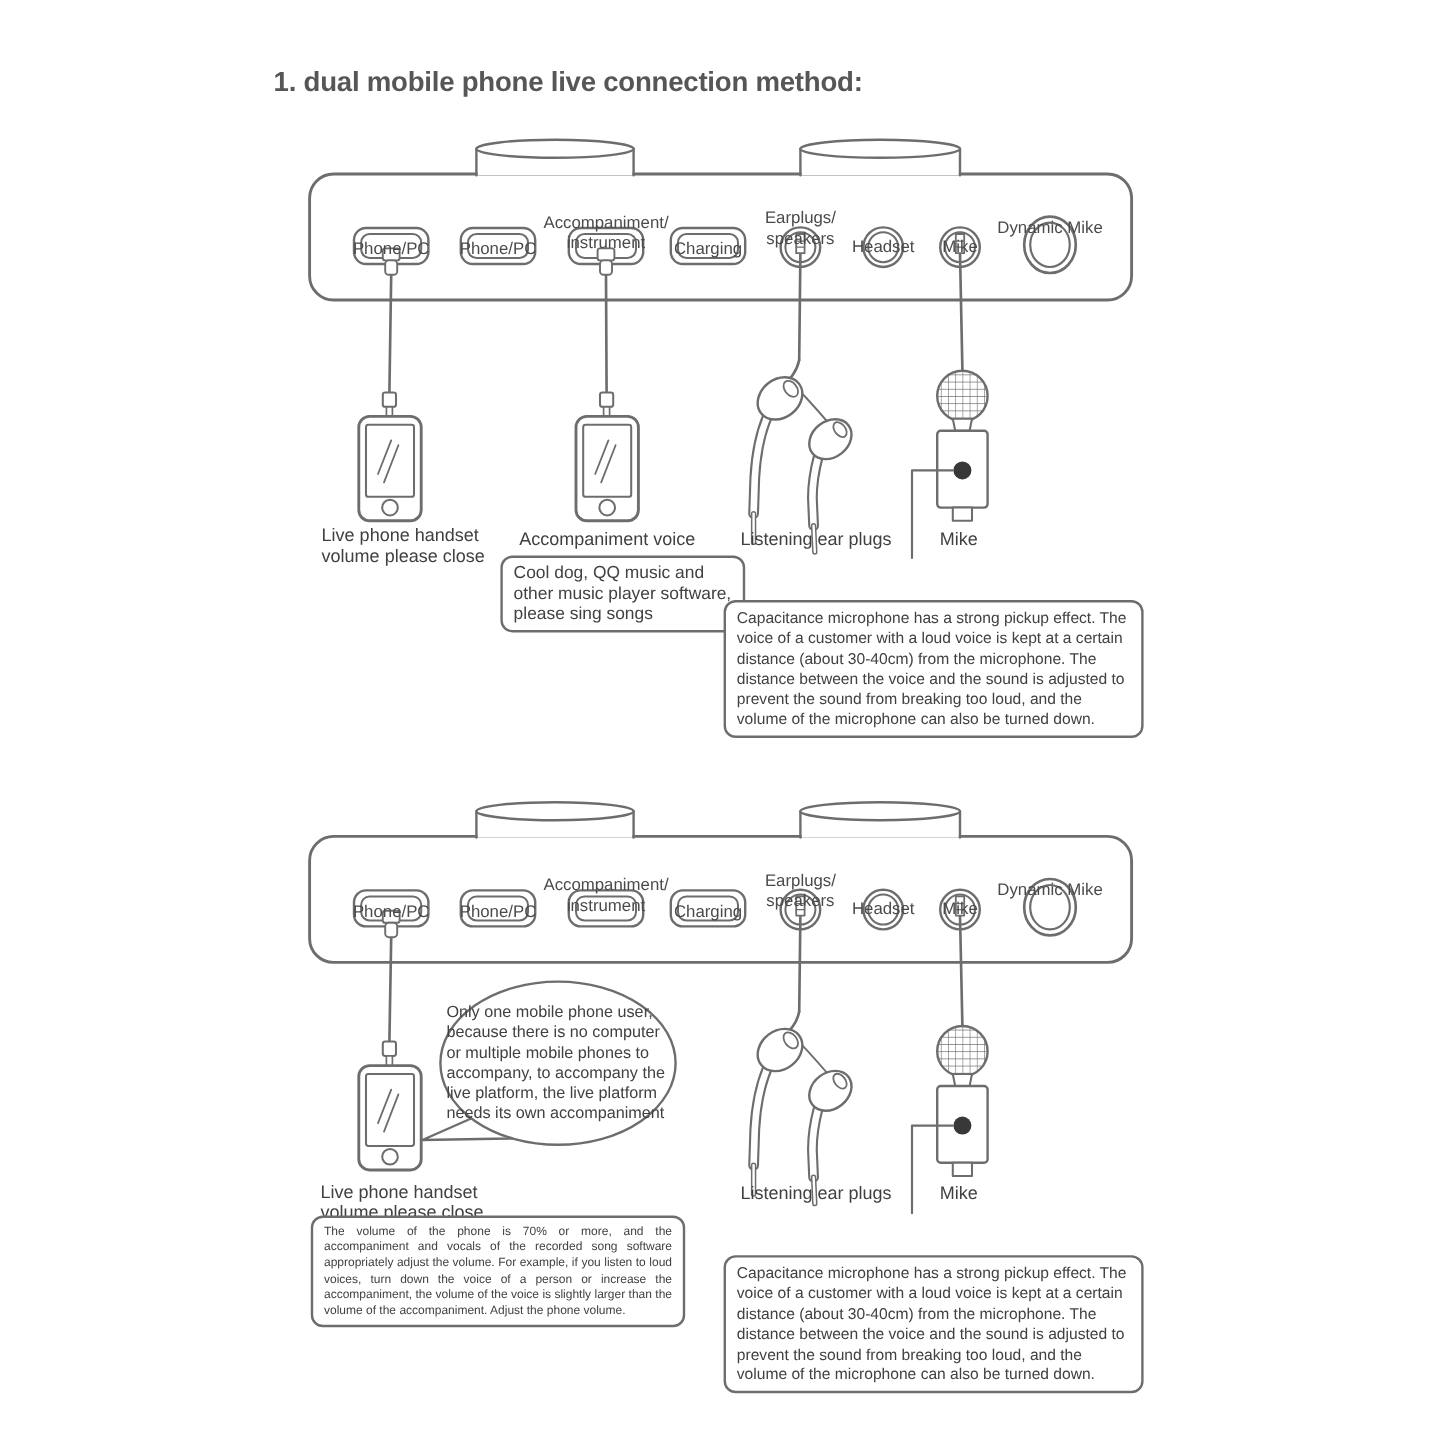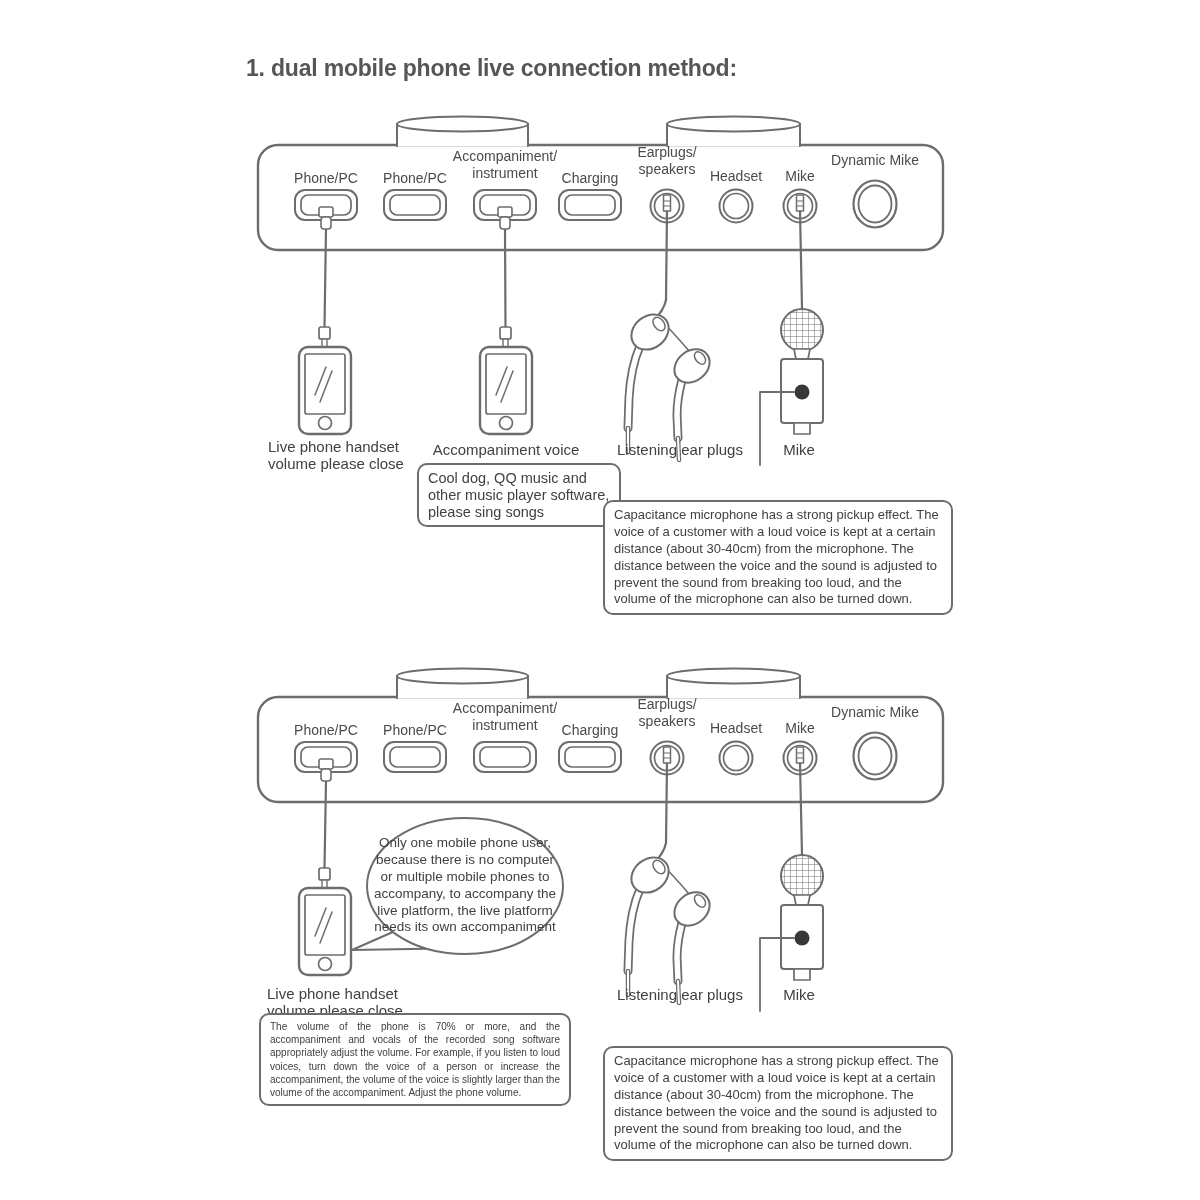--- a/index.html
+++ b/index.html
@@ -1,29 +1,29 @@
 <!DOCTYPE html>
 <html><head>
 <meta charset="utf-8">
 <style>
   html,body{margin:0;padding:0;background:#fff;}
   #canvas{position:relative;width:1200px;height:1200px;background:#ffffff;overflow:hidden;
           font-family:"Liberation Sans",sans-serif;}
   #lineart{position:absolute;left:0;top:0;width:1200px;height:1200px;}
   .title{position:absolute;font-size:23px;font-weight:600;color:#565656;letter-spacing:-0.2px;white-space:nowrap;}
   .plabel{position:absolute;transform:translateX(-50%);text-align:center;font-size:14px;line-height:1.18;
-          color:#4a4a4a;white-space:pre-line;}
+          color:#4a4a4a;white-space:pre-line;margin-top:29px;}
   .dlabel{position:absolute;font-size:15px;line-height:1.15;color:#404040;white-space:pre-line;}
   .dlabel.centered{transform:translateX(-50%);text-align:center;}
   .notebox{position:absolute;box-sizing:border-box;border:2px solid #6d6d6d;border-radius:10px;
            background:#fff;color:#414141;padding:5px 9px;}
   .notebox.small{font-size:14.5px;line-height:1.16;}
   .notebox.wide{font-size:13px;line-height:1.3;margin-top:33px;}
   .notebox.justify{font-size:10px;line-height:1.32;text-align:justify;}
-  .bubble-text{position:absolute;transform:translate(-50%,-50%);width:186px;text-align:center;
+  .bubble-text{position:absolute;transform:translate(-50%,-50%);width:186px;text-align:left;
                font-size:13.5px;line-height:1.25;color:#414141;}
 </style>
 </head>
 <body>
 
 <div id="canvas">
 
   <svg id="lineart" viewBox="0 0 1200 1200" fill="none" stroke-linecap="round" stroke-linejoin="round">
     <defs>
       <pattern id="micgrid" width="6" height="6" patternUnits="userSpaceOnUse">
@@ -140,21 +140,21 @@
     <g stroke="#6d6d6d">
       <polygon points="420,920 352,950 470,948" fill="#fff" stroke-width="2"></polygon>
       <ellipse cx="465" cy="886" rx="98" ry="68" fill="#fff" stroke-width="2"></ellipse>
     </g>
     <use href="#art-phone" transform="translate(299 888)"></use>
     <use href="#art-earbuds" transform="translate(666 843)"></use>
     <use href="#art-mic" transform="translate(802 876)"></use>
     <path d="M794 938L760 938L760 1011" stroke="#6d6d6d" stroke-width="1.8"></path>
   </svg>
 
-  <div class="title" style="left:246px;top:55px">1. dual mobile phone live connection method:</div>
+  <div class="title" style="left:228px;top:55px">1. dual mobile phone live connection method:</div>
 
   <div class="plabel" style="left:326px;top:170px">Phone/PC</div>
   <div class="plabel" style="left:415px;top:170px">Phone/PC</div>
   <div class="plabel" style="left:505px;top:148px">Accompaniment/
 instrument</div>
   <div class="plabel" style="left:590px;top:170px">Charging</div>
   <div class="plabel" style="left:667px;top:144px">Earplugs/
 speakers</div>
   <div class="plabel" style="left:736px;top:168px">Headset</div>
   <div class="plabel" style="left:800px;top:168px">Mike</div>

